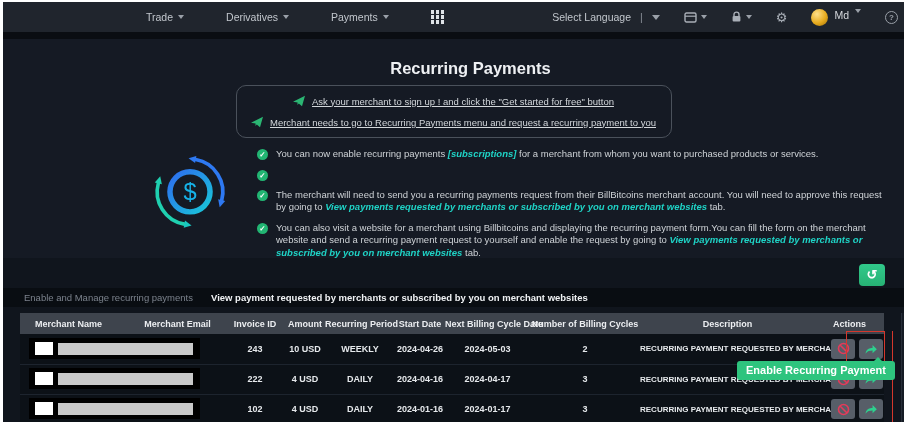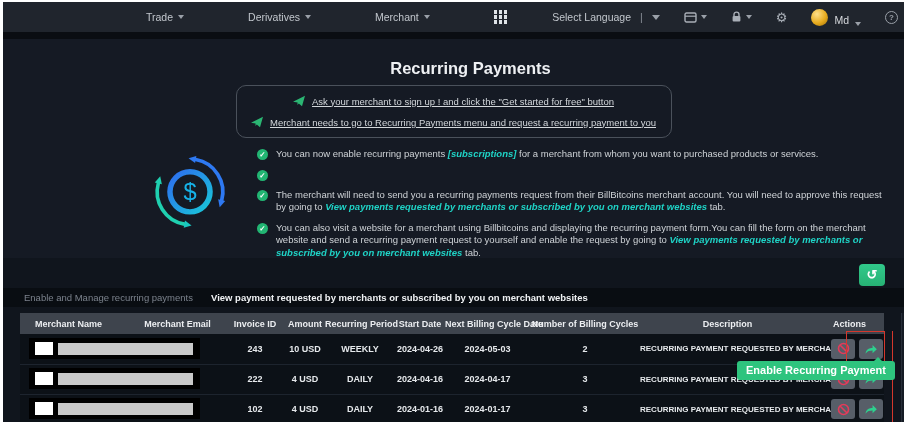--- a/index.html
+++ b/index.html
@@ -2,32 +2,32 @@
 <html><head>
 <meta charset="utf-8">
 <style>
   html,body{margin:0;padding:0;background:#ffffff;}
   *{box-sizing:border-box;font-family:"Liberation Sans",sans-serif;}
   .page{position:relative;width:906px;height:424px;background:#ffffff;overflow:hidden;}
   .inner{position:absolute;left:3px;top:2px;right:2px;bottom:2px;background:#0a0d12;display:flex;flex-direction:column;overflow:hidden;}
 
   
   .navbar{height:30px;background:#20252d;display:flex;align-items:center;flex:none;}
-  .nav-left{display:flex;align-items:center;gap:64px;padding-left:143px;}
+  .nav-left{display:flex;align-items:center;gap:42px;padding-left:143px;}
   .nav-item{display:flex;align-items:center;gap:5px;color:#c2c7cd;font-size:10.5px;cursor:pointer;}
   .caret{width:0;height:0;border-left:3px solid transparent;border-right:3px solid transparent;border-top:4px solid #9aa0a8;}
   .grid-icon{display:inline-grid;grid-template-columns:repeat(3,3.5px);grid-auto-rows:3.5px;gap:1.5px;cursor:pointer;}
   .grid-icon i{background:#dfe3e7;display:block;}
   .nav-right{margin-left:auto;display:flex;align-items:center;gap:24px;padding-right:6px;}
   .lang{display:flex;align-items:center;color:#c2c7cd;font-size:10.5px;cursor:pointer;}
   .lang .sep{color:#8b9199;margin:0 9px;}
   .lang .caret{border-top-width:5px;border-left-width:4px;border-right-width:4px;}
   .icon-btn{display:flex;align-items:center;gap:4px;cursor:pointer;color:#a9afb7;}
   .gear{font-size:13px;line-height:13px;color:#a9afb7;}
-  .user{display:flex;align-items:flex-end;gap:6px;cursor:pointer;}
+  .user{display:flex;align-items:flex-start;gap:6px;cursor:pointer;}
   .coin{width:17px;height:17px;border-radius:50%;background:radial-gradient(circle at 35% 30%,#ffe08a,#e7ab1e 55%,#9c6d08);}
   .user-label{color:#d6d9dd;font-size:10.5px;}
   .help{width:13px;height:13px;border-radius:50%;border:1.3px solid #9aa0a8;color:#9aa0a8;font-size:8px;font-weight:bold;display:flex;align-items:center;justify-content:center;cursor:pointer;}
   .gap-strip{height:7px;background:#0a0d12;flex:none;}
 
   
   .content{height:219px;background:#151a24;flex:none;overflow:hidden;}
   .page-title{margin:20px 0 0;text-align:center;font-size:16.5px;font-weight:bold;color:#eef0f3;padding-left:34px;}
   .info-box{width:436px;height:53px;margin:7px auto 0;border:1px solid #4a515b;border-radius:10px;padding-top:9px;}
   .info-line{display:flex;justify-content:center;align-items:center;gap:7px;font-size:9.5px;color:#d3d7db;margin-bottom:9px;text-decoration:underline;}
@@ -77,21 +77,21 @@
       <div class="nav-left">
         <div class="nav-item">
           <span>Trade</span>
           <i class="caret"></i>
         </div>
         <div class="nav-item">
           <span>Derivatives</span>
           <i class="caret"></i>
         </div>
         <div class="nav-item">
-          <span>Merchant</span>
+          <span>Payments</span>
           <i class="caret"></i>
         </div>
         <div class="grid-icon">
           <i></i>
             <i></i>
             <i></i>
             <i></i>
             <i></i>
             <i></i>
             <i></i>

